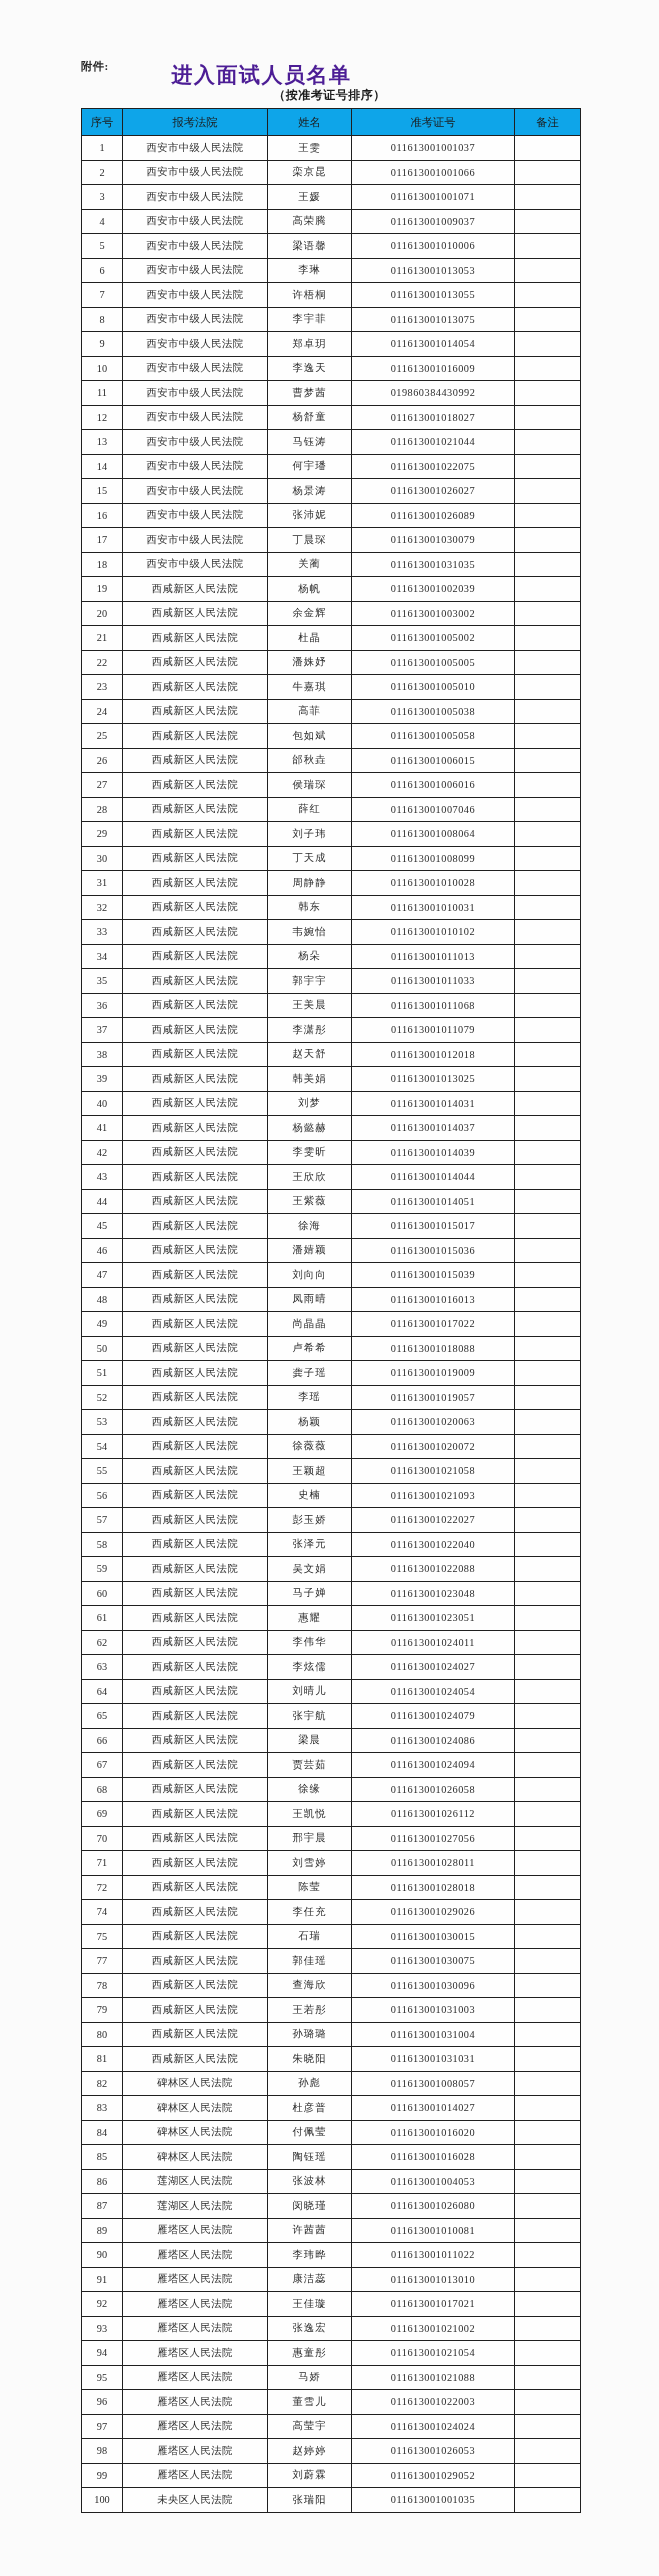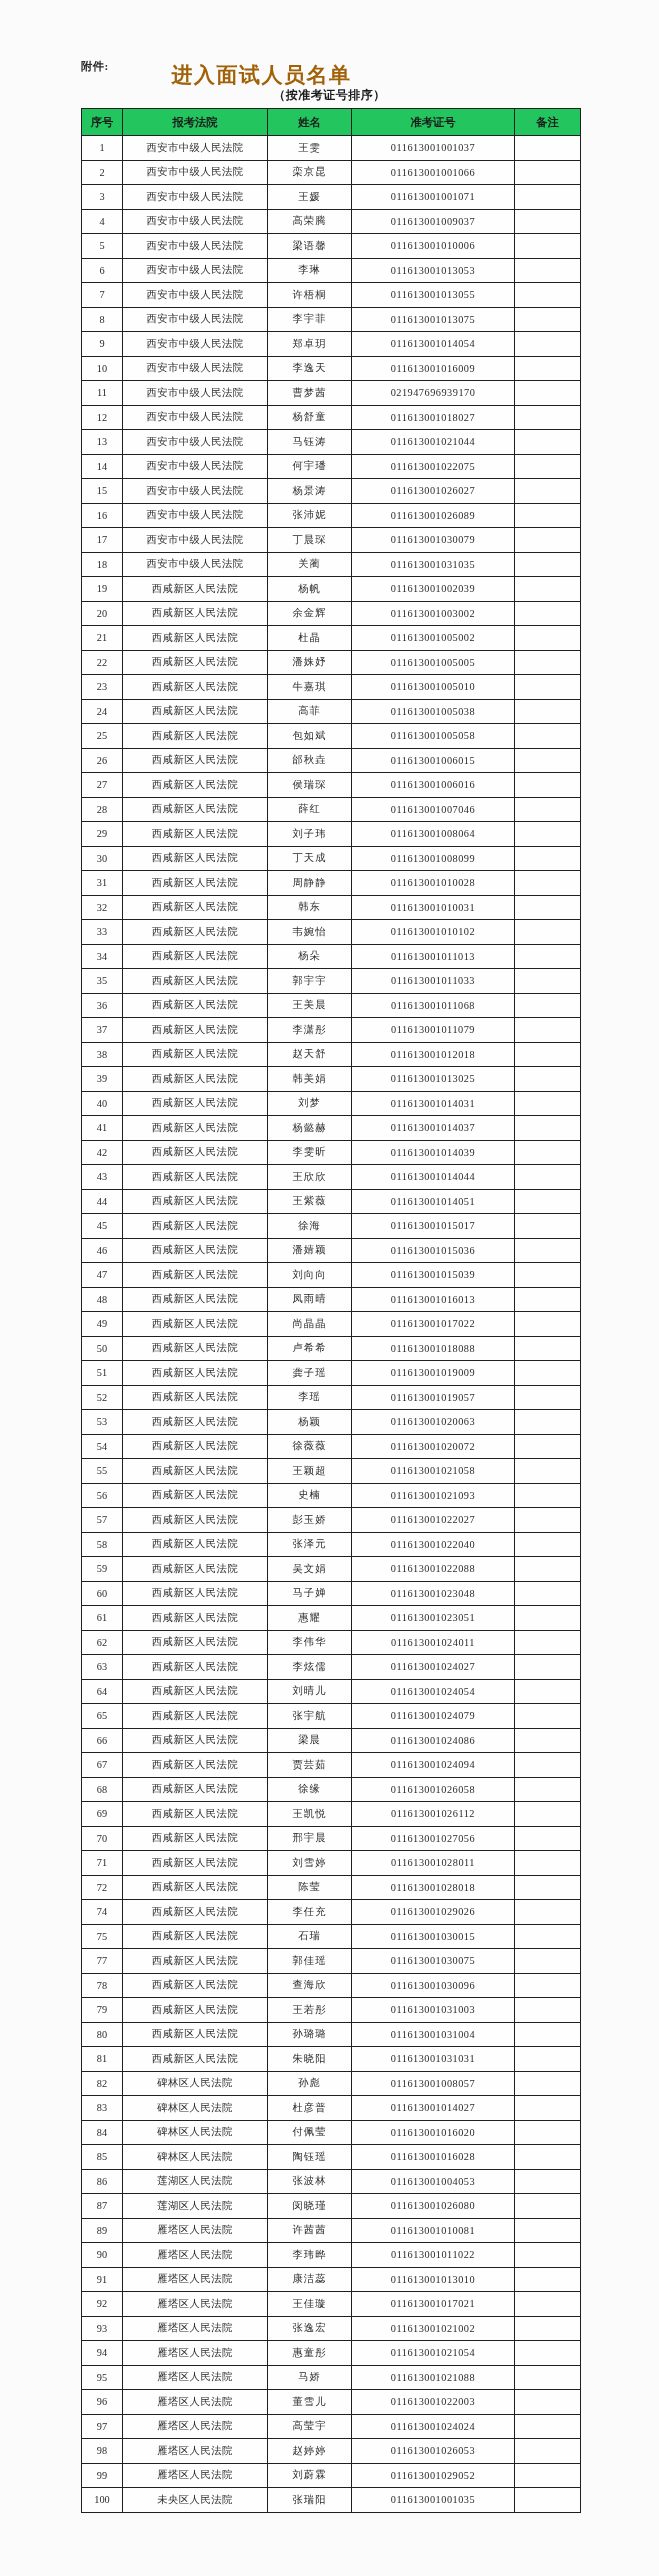--- a/index.html
+++ b/index.html
@@ -33,21 +33,21 @@
   .title {
     position: absolute;
     left: 0;
     top: 61px;
     width: 523px;
     margin: 0;
     text-align: center;
     font-size: 21px;
     font-weight: bold;
     letter-spacing: 1.5px;
-    color: #a16207;
+    color: #4c1d95;
   }
   .subtitle {
     position: absolute;
     left: 0;
     top: 87px;
     width: 659px;
     text-align: center;
     font-size: 12px;
     font-weight: bold;
     letter-spacing: 0.5px;
@@ -66,23 +66,23 @@
     border: 1px solid #1f1f1f;
     text-align: center;
     vertical-align: middle;
     padding: 0;
     overflow: hidden;
     white-space: nowrap;
   }
   table.roster th {
     height: 26px;
     font-size: 11.3px;
-    font-weight: bold;
+    font-weight: normal;
     color: #1c1c1c;
-    background: #22c55e;
+    background: #0ea5e9;
   }
   table.roster td {
     height: 23.5px;
     font-size: 10.3px;
     color: #2b2b2b;
   }
   table.roster {
     border: 1.5px solid #1a1a1a;
   }
   td.col-seq   { letter-spacing: 0px; }
@@ -185,21 +185,21 @@
           <td class="col-seq">10</td>
           <td class="col-court">西安市中级人民法院</td>
           <td class="col-name">李逸天</td>
           <td class="col-num">011613001016009</td>
           <td class="col-remark"></td>
         </tr>
         <tr>
           <td class="col-seq">11</td>
           <td class="col-court">西安市中级人民法院</td>
           <td class="col-name">曹梦茜</td>
-          <td class="col-num">021947696939170</td>
+          <td class="col-num">019860384430992</td>
           <td class="col-remark"></td>
         </tr>
         <tr>
           <td class="col-seq">12</td>
           <td class="col-court">西安市中级人民法院</td>
           <td class="col-name">杨舒童</td>
           <td class="col-num">011613001018027</td>
           <td class="col-remark"></td>
         </tr>
         <tr>

